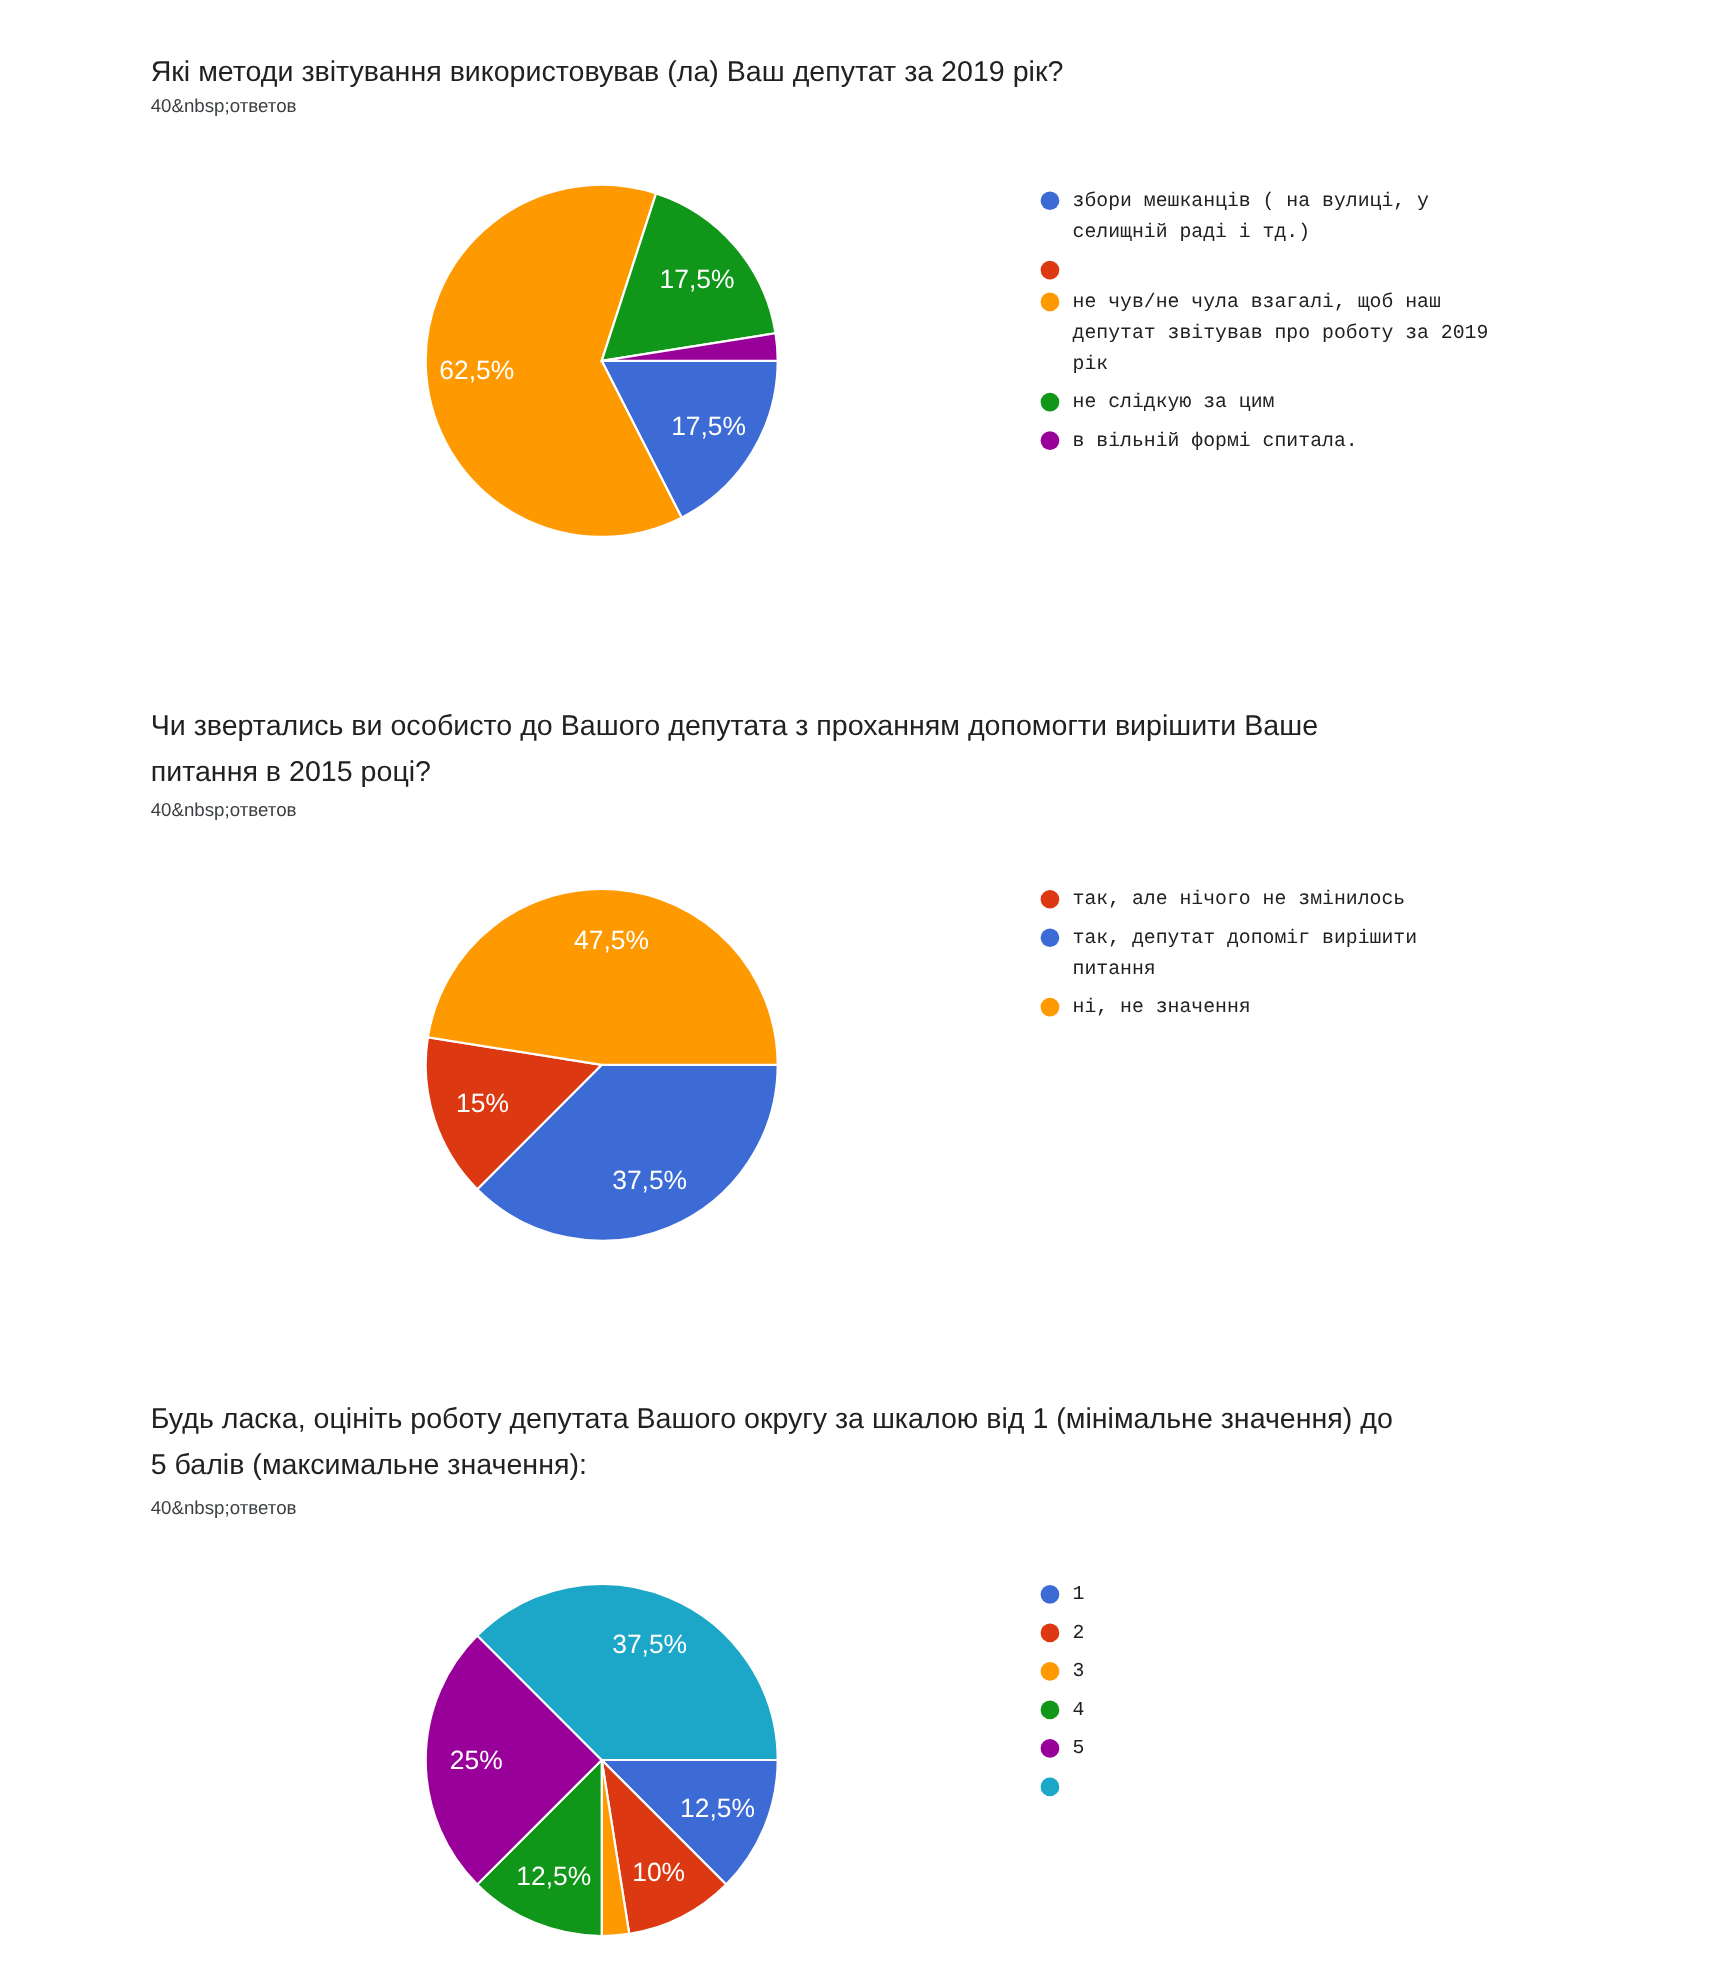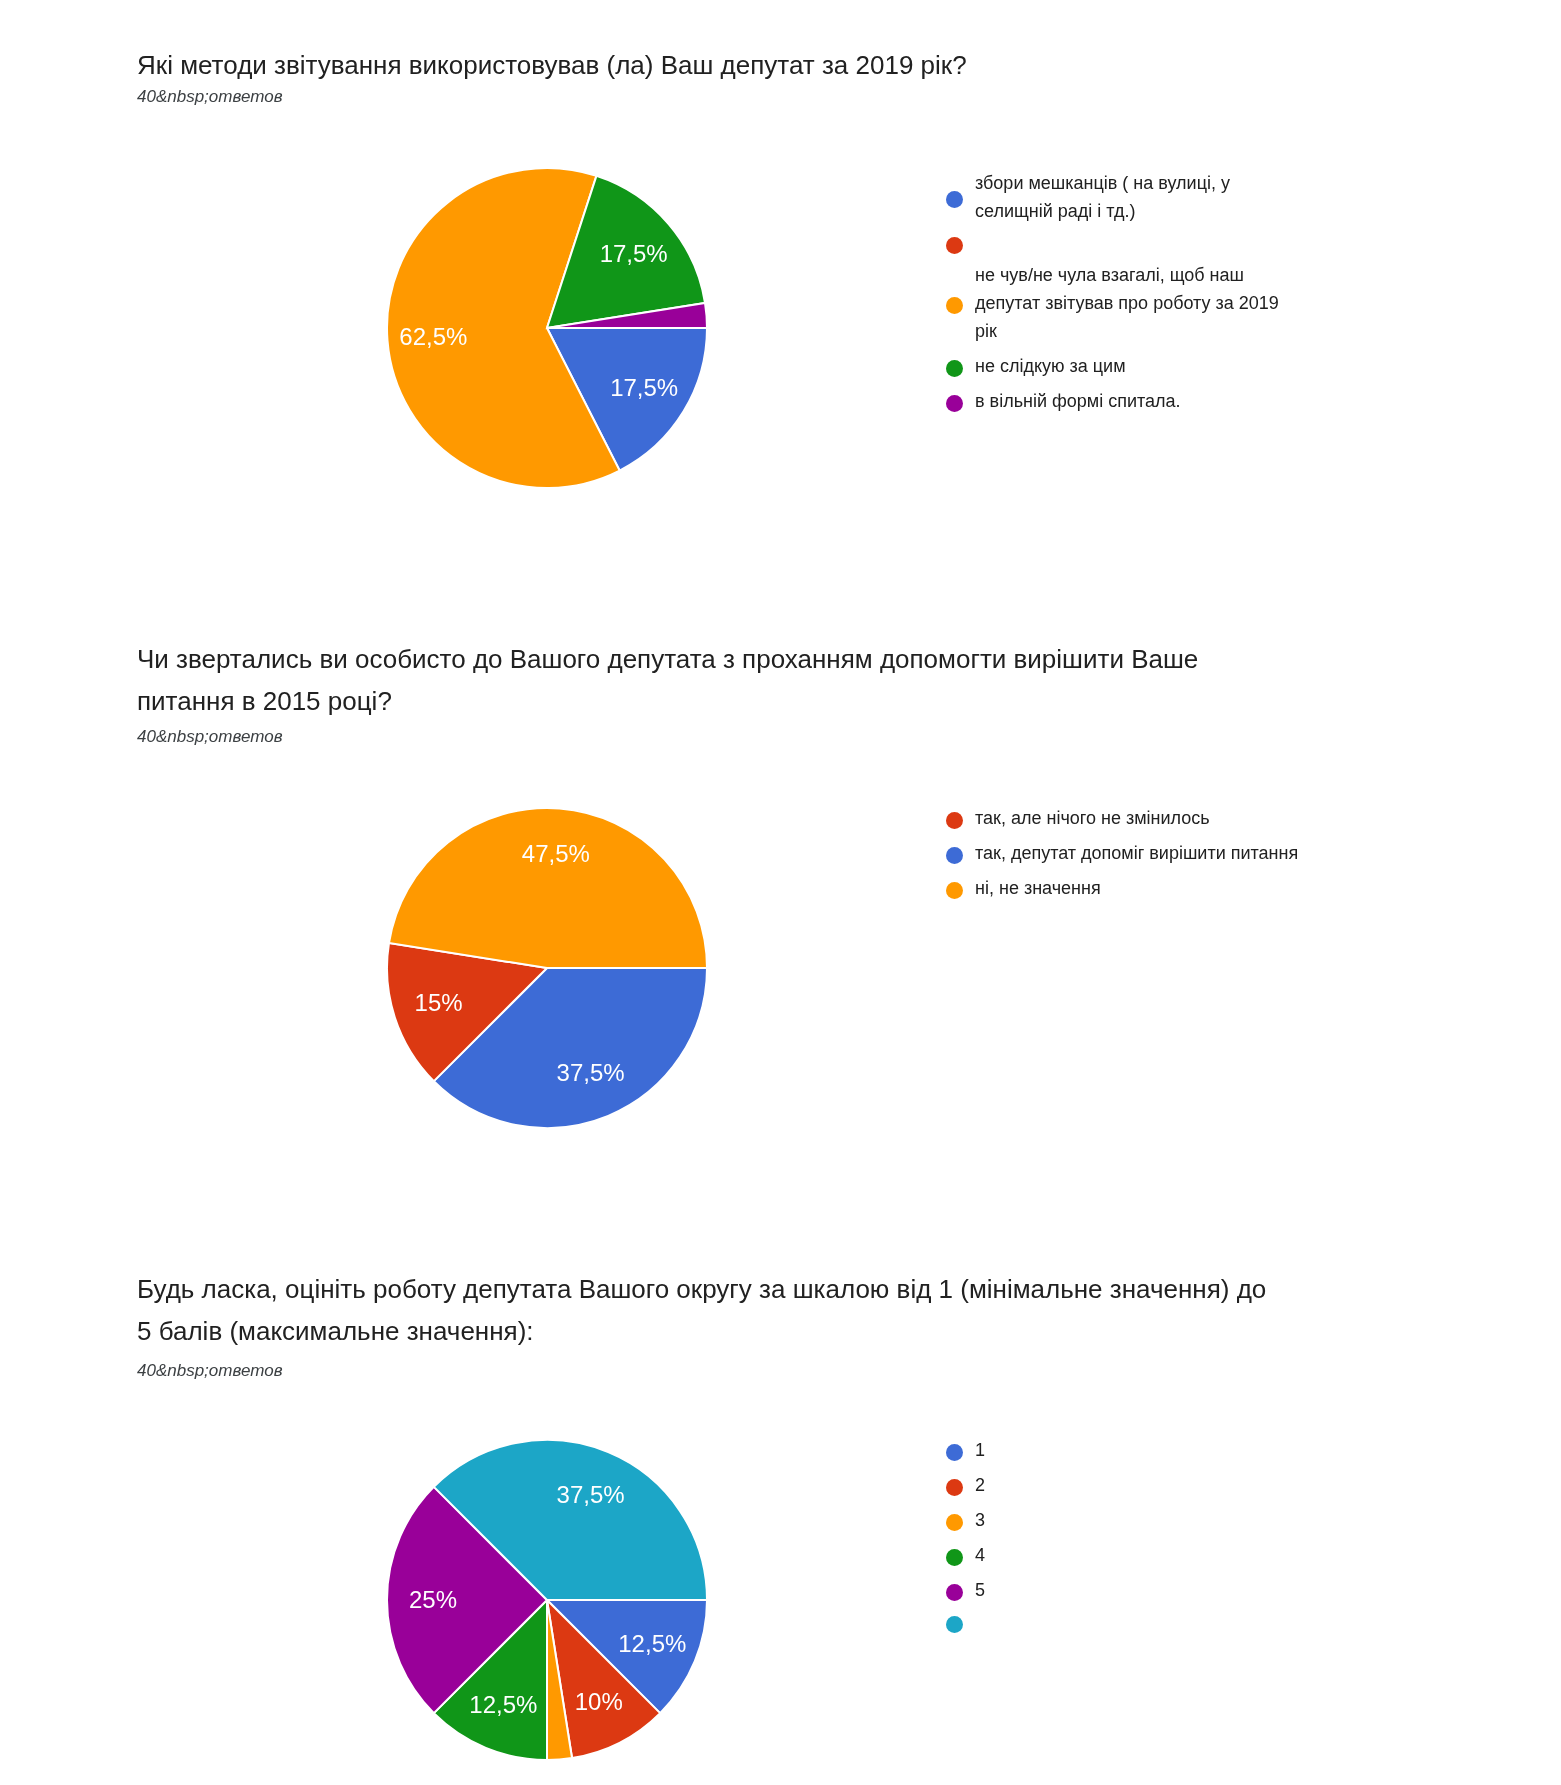--- a/index.html
+++ b/index.html
@@ -20,43 +20,43 @@
     line-height:42px;
     color:#212121;
     white-space:pre-line;
   }
   .q-count{
     position:absolute;
     left:137px;
     font-size:17px;
     line-height:22px;
     color:#3c4043;
-    font-style:italic;
   }
   .pie{
     position:absolute;
     left:377px;
     width:340px;
     height:340px;
   }
   .pie svg{display:block;}
   .pie text{
     font-family:"Liberation Sans",sans-serif;
     font-size:24px;
     fill:#ffffff;
   }
   .legend{
     position:absolute;
     left:946px;
     width:412px;
   }
   .legend-item{
     display:flex;
-    align-items:center;
+    align-items:flex-start;
     margin-bottom:7px;
+    font-family:Liberation Mono, monospace;
   }
   .legend-dot{
     width:17px;
     height:17px;
     border-radius:50%;
     flex:0 0 17px;
     margin:5px 12px 0 0;
   }
   .legend-label{
     font-size:18px;

